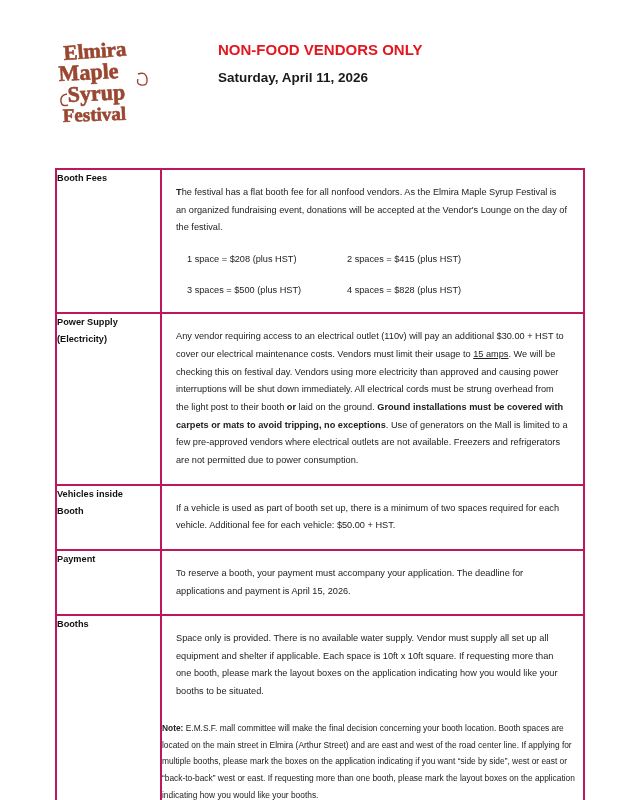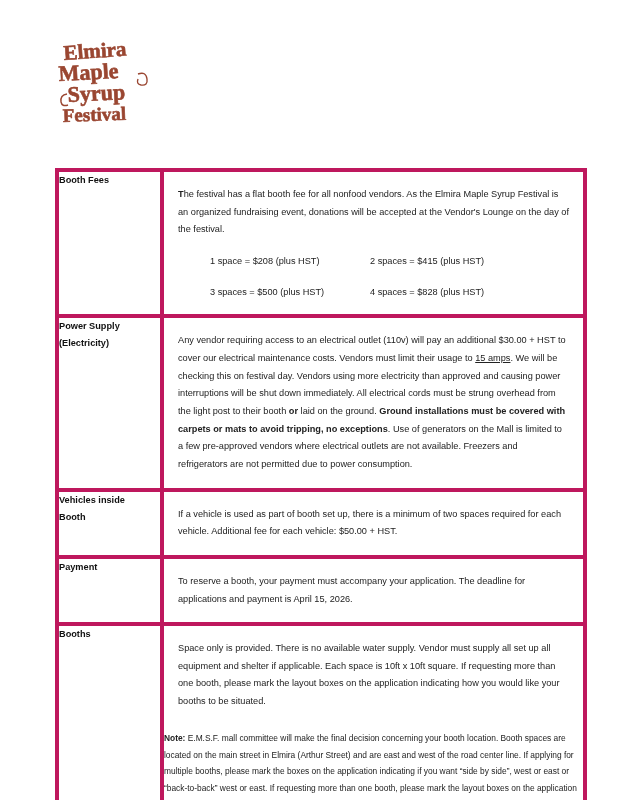--- a/index.html
+++ b/index.html
@@ -66,21 +66,21 @@
   
   .info-table {
     position: absolute;
     left: 55px;
     top: 168px;
     width: 528px;
     border-collapse: collapse;
     table-layout: fixed;
   }
   .info-table td {
-    border: 4px solid #be185d;
+    border: 2px solid #be185d;
     vertical-align: top;
     padding: 0;
   }
   .col-label { width: 105px; }
   .col-body  { width: 423px; }
 
   .label-cell {
     padding: 9px 8px 9px 8px;
     font-size: 9.2px;
     font-weight: bold;
@@ -90,21 +90,21 @@
   .body-cell {
     padding: 8px 9px 8px 9px;
     font-size: 9.2px;
     line-height: 1.92;
     color: #222;
   }
   .body-cell p { margin: 14px; }
 
   .fee-grid {
     margin-top: 7px;
-    margin-left: 46px;
+    margin-left: 25px;
     width: 330px;
   }
   .fee-row {
     display: flex;
     margin-bottom: 13px;
   }
   .fee-cell-a { width: 160px; }
   .fee-cell-b { width: 170px; }
 
   .u { text-decoration: underline; }
@@ -169,20 +169,22 @@
         <text x="8" y="84" font-size="19" transform="rotate(-2 8 84)">Festival</text>
       </g>
       <g fill="none" stroke="#9a4631" stroke-width="1.4">
         <path d="M83 36 q8 -3 9 5 q1 7 -6 6 q-5 -1 -3 -6"></path>
         <path d="M12 56 q-7 1 -6 8 q1 5 7 3"></path>
       </g>
     </svg>
   </div>
 
   <div class="header-text">
+    <div class="title-line-2">NON-FOOD VENDORS ONLY</div>
+    <div class="title-line-3">Saturday, April 11, 2026</div>
   </div>
 </div>
 
 <table class="info-table">
   <colgroup>
       <col class="col-label">
       <col class="col-body">
     </colgroup>
   <tbody>
 

